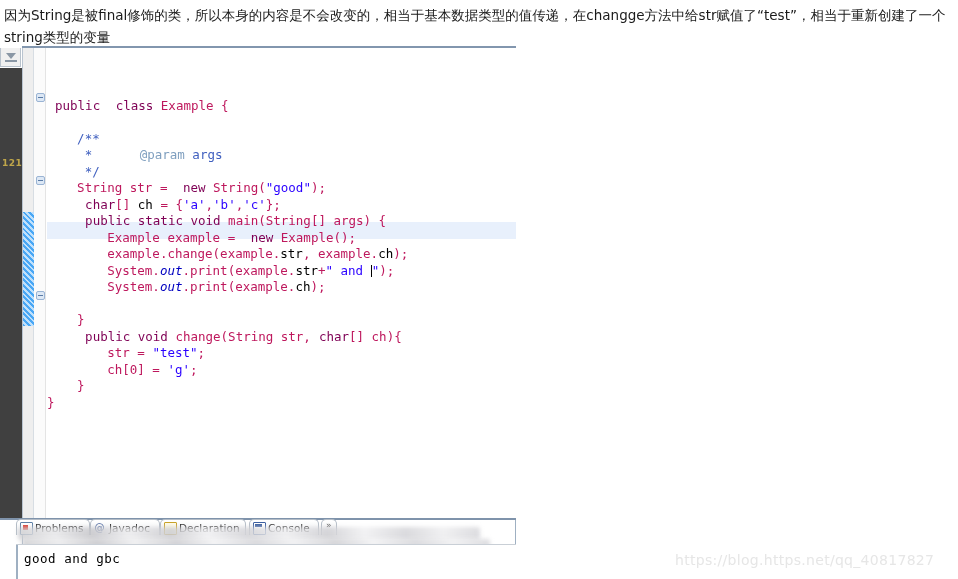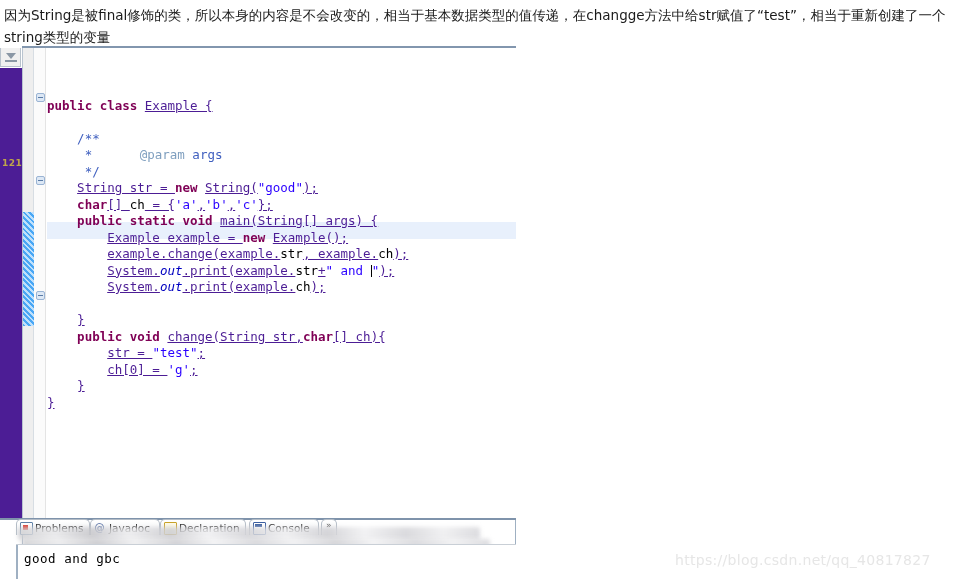--- a/index.html
+++ b/index.html
@@ -54,21 +54,21 @@
   }
   .editor-leftcap .bar {
     position: absolute; left: 4px; top: 12px;
     width: 12px; height: 2px; background: #8a97a5;
   }
 
   
   .gutter {
     position: absolute; left: 0px; top: 22px;
     width: 22px; height: 450px;
-    background: #4c1d95;
+    background: #404040;
   }
   .gutter-num {
     position: absolute; left: 2px; top: 90px;
     font-family: "DejaVu Sans", "Liberation Sans", sans-serif;
     font-size: 9px; font-weight: bold;
     color: #bfa64a;
     letter-spacing: 0.5px;
   }
 
   
@@ -122,27 +122,27 @@
     overflow: hidden;
   }
   .code .ln { position: relative; height: 16.5px; padding-left: 0px; }
   .line-hl {
     position: absolute; left: 0px; top: 174px;
     width: 469px; height: 16.5px;
     background: #e8f0fc;
   }
 
   
-  .kw   { color: #7f0055; font-weight: bold; }
+  .kw   { color: #7f0055; font-weight: normal; margin-left: 8px; }
   .str  { color: #2a00ff; }
   .cmt  { color: #3f5fbf; }
   .jdoc { color: #7f9fbf; margin-left: 40px; }
   .fld  { color: #000000; }
   .sfld { color: #0000c0; font-style: italic; }
-  .pln  { color: #4c1d95; text-decoration: underline; }
+  .pln  { color: #be185d; }
   .caret {
     display: inline-block; width: 1px; height: 12px;
     background: #000; vertical-align: -2px; margin: 0 0px;
   }
 
   
   .hscroll {
     position: absolute; left: 22px; top: 505px;
     width: 494px; height: 13px;
     background: #f0f0f0;
@@ -305,14 +305,14 @@
       <div class="tab-more" style="left: 305px;"></div>
     </div>
 
   <div class="blur-strip blur-a"></div>
   <div class="blur-strip blur-b"></div>
 
   <div class="console-sep"></div>
   <div class="console-body"></div>
   <div class="console-text">good and gbc</div>
 
-  <div class="watermark">https://blog.csdn.net/qq_40817827</div>
+  <div class="watermark">https://blog.https.net/qq_40817827</div>
 </div>
 
 </body></html>

